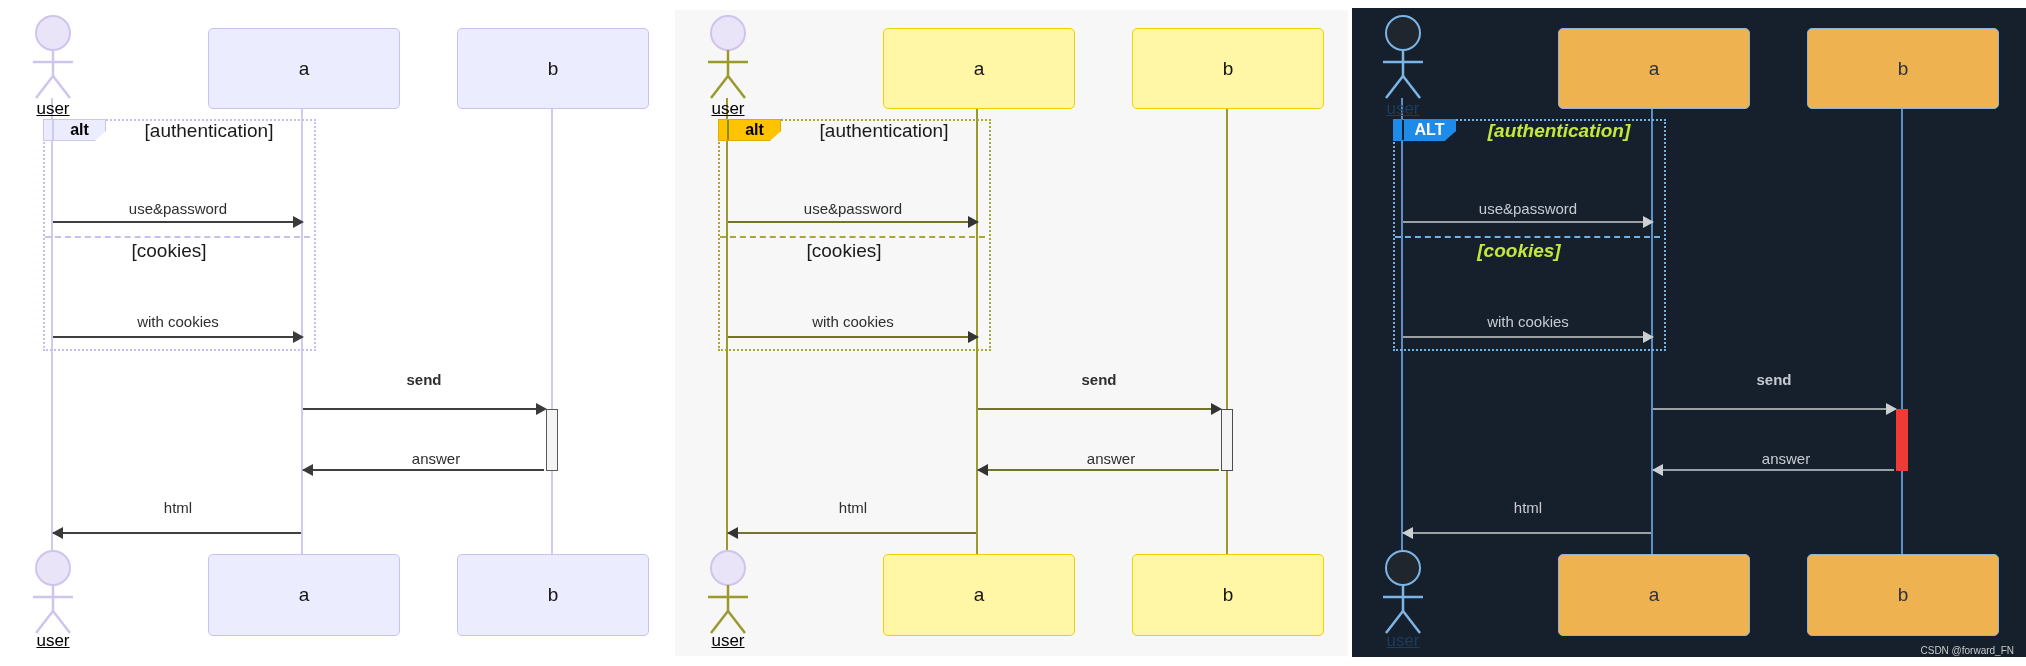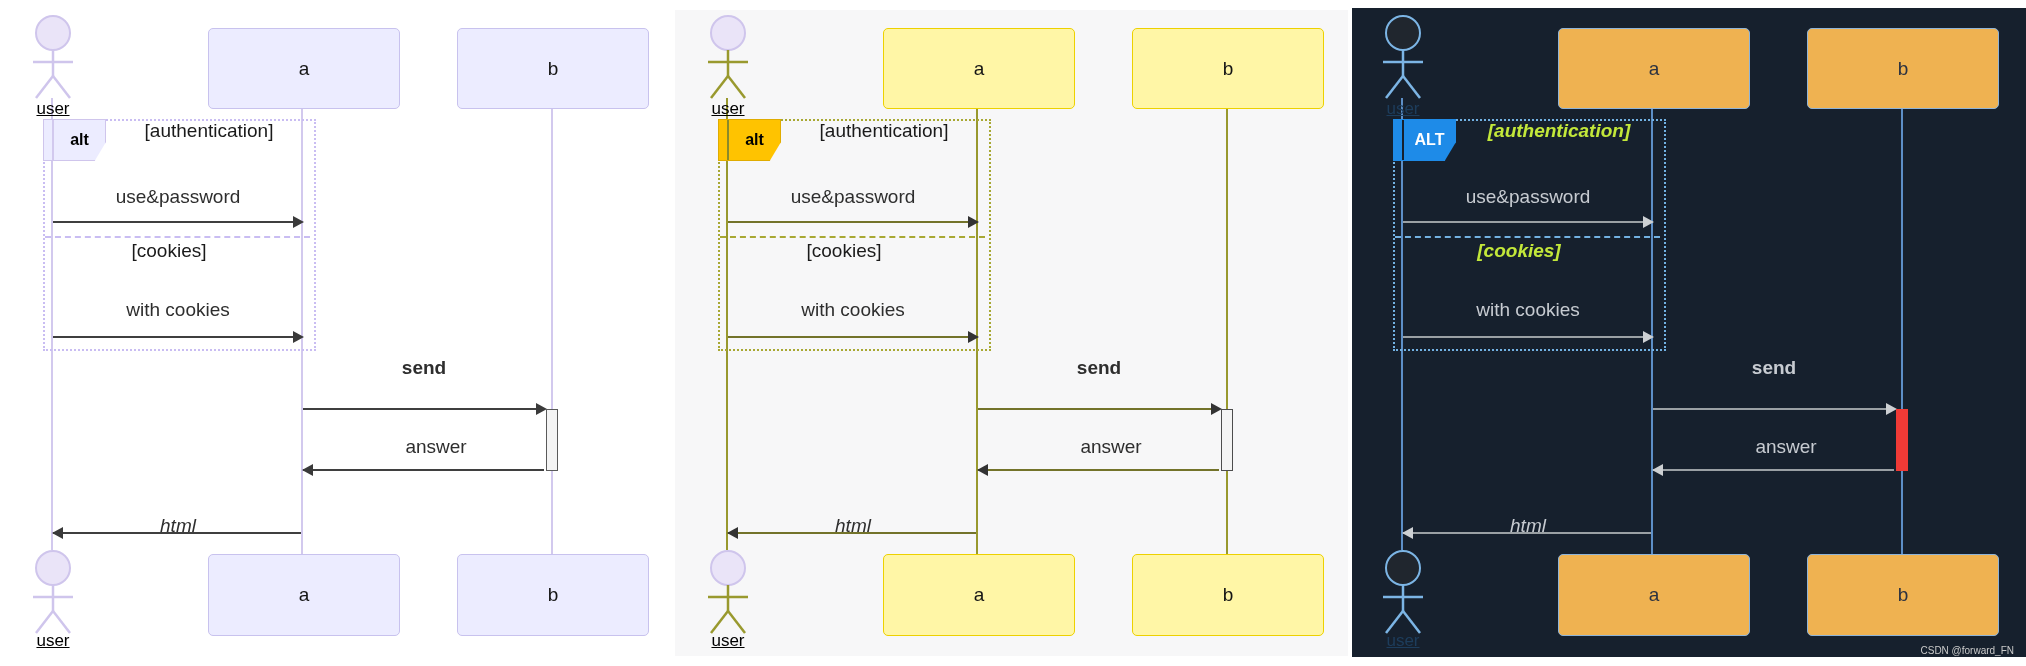--- a/index.html
+++ b/index.html
@@ -33,40 +33,40 @@
     background:var(--box-fill);border:1px solid var(--box-border);border-radius:5px;
     font-size:19px;color:var(--box-text);}
   .box-a{left:208px;} .box-b{left:457px;}
   .pbox.top{top:28px;height:79px;} .pbox.bottom{top:554px;height:80px;}
 
   
   .alt-frame{position:absolute;left:43px;top:119px;width:269px;height:228px;z-index:2;
     border:2px dotted var(--frame-border);}
   .alt-divider{position:absolute;left:45px;top:236px;width:265px;height:0;z-index:2;
     border-top:2px dashed var(--frame-border);}
-  .alt-tab{position:absolute;left:43px;top:119px;width:63px;height:42px;z-index:4;
+  .alt-tab{position:absolute;left:43px;top:119px;width:63px;height:22px;z-index:4;
     background:var(--tab-fill);border:1px solid var(--tab-border);box-sizing:border-box;
     clip-path:polygon(0 0,100% 0,100% 55%,82% 100%,0 100%);
     display:flex;align-items:center;justify-content:center;padding-left:10px;
     font-size:16px;font-weight:700;color:var(--tab-text);}
   .tab-notch-line{position:absolute;left:8px;top:0;bottom:0;width:2px;background:var(--tab-notch);}
   .cond{position:absolute;z-index:3;transform:translateX(-50%);white-space:nowrap;
     font-size:19px;line-height:20px;color:var(--condition-text);}
   .cond-auth{left:209px;top:121px;}
   .cond-cookies{left:169px;top:241px;}
   .theme-dark .cond{font-style:italic;font-weight:700;}
 
   
   .mtext{position:absolute;z-index:3;transform:translateX(-50%);white-space:nowrap;
-    font-size:19px;line-height:20px;color:var(--message-text);}
+    font-size:15px;line-height:20px;color:var(--message-text);margin-top:12px;}
   .t-usepass{left:178px;top:187px;}
   .t-withcookies{left:178px;top:300px;}
   .t-send{left:424px;top:358px;font-weight:bold;}
   .t-answer{left:436px;top:437px;}
-  .t-html{left:178px;top:516px;font-style:italic;}
+  .t-html{left:178px;top:486px;}
 
   
   .arrow{position:absolute;height:12px;z-index:3;}
   .arrow .line{position:absolute;top:5px;left:0;right:2px;height:2px;background:var(--arrow-line);}
   .arrow .head{position:absolute;top:0;width:0;height:0;border-top:6px solid transparent;border-bottom:6px solid transparent;}
   .arrow.right .head{right:-1px;border-left:11px solid var(--arrow-head);}
   .arrow.left .head{left:-1px;border-right:11px solid var(--arrow-head);}
   .a1{top:216px;left:53px;width:250px;}
   .a2{top:331px;left:53px;width:250px;}
   .a3{top:403px;left:303px;width:243px;}

